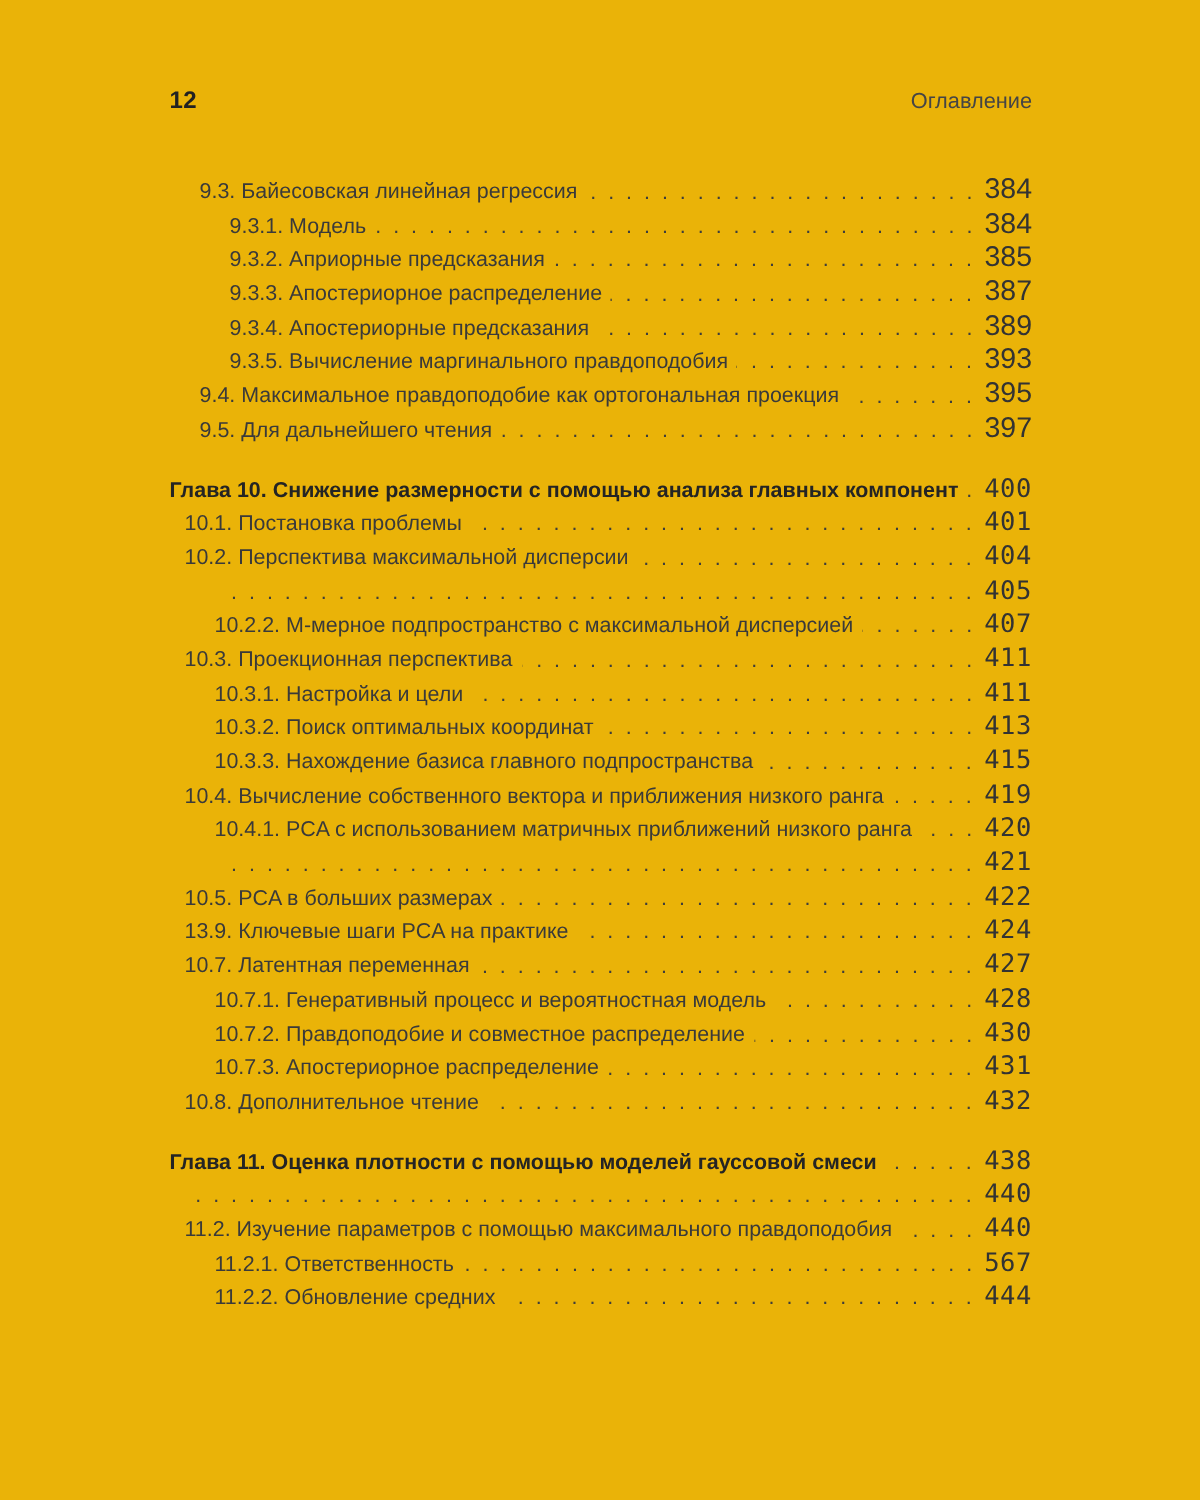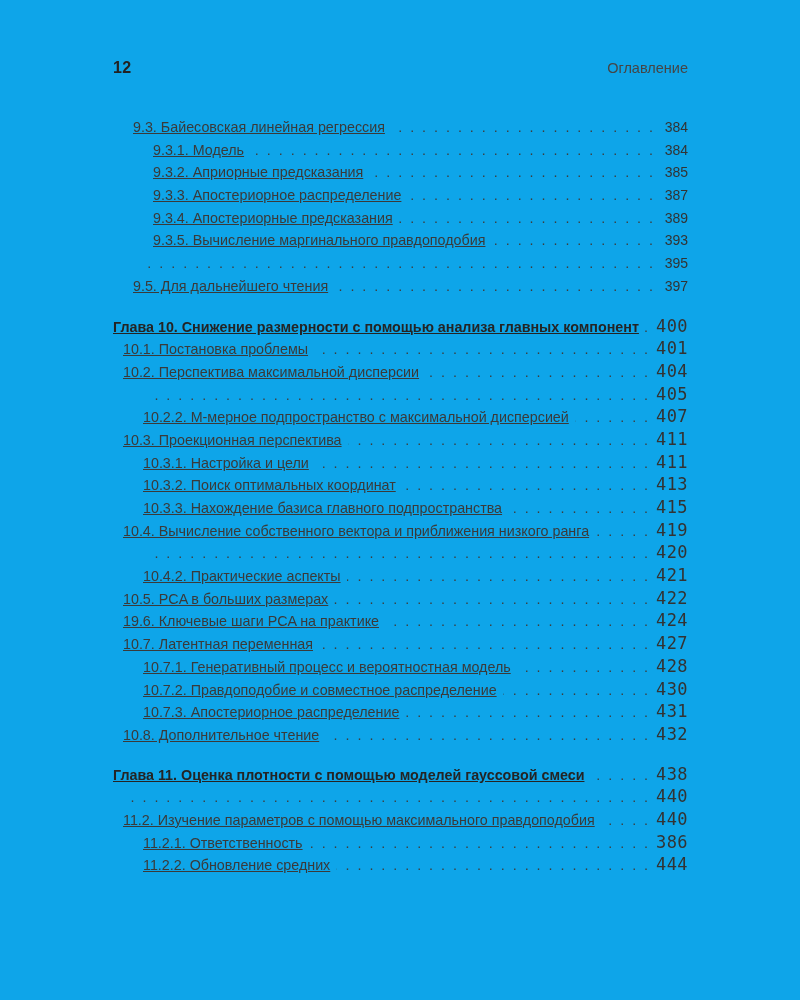--- a/index.html
+++ b/index.html
@@ -4,21 +4,21 @@
 <style>
   html, body {
     margin: 0;
     padding: 0;
     background: #ffffff;
   }
   .page {
     position: relative;
     width: 800px;
     height: 1000px;
-    background: #0ea5e9;
+    background: #eab308;
     font-family: "Liberation Sans", sans-serif;
     color: #3a3a3a;
     overflow: hidden;
   }
   .pg-header {
     position: absolute;
     top: 59px;
     left: 113px;
     right: 112px;
     display: flex;
@@ -43,21 +43,21 @@
   }
   .toc-section + .toc-section { margin-top: 17px; }
   .row {
     display: flex;
     align-items: baseline;
     height: 22.7px;
     line-height: 22.7px;
     font-size: 14.3px;
     white-space: nowrap;
   }
-  .row .lbl { white-space: nowrap; color: #3a3a3a; text-decoration: underline; }
+  .row .lbl { white-space: nowrap; color: #3a3a3a; }
   .row.chapter .lbl { font-weight: bold; color: #242424; }
   
   .row.lvl1 { margin-left: 10px; }
   .row.lvl2 { margin-left: 30px; }
   .row.lvl1.one-digit { margin-left: 20px; }
   .row.lvl2.one-digit { margin-left: 40px; }
   .leader {
     flex: 1;
     overflow: hidden;
     white-space: nowrap;
@@ -67,21 +67,21 @@
   }
   .leader::after {
     content: ". . . . . . . . . . . . . . . . . . . . . . . . . . . . . . . . . . . . . . . . . . . . . . . . . . . . . . . . . . . . . . . . . . . . . . . . . . . . . . . . . . . . . . . .";
     font-size: 14.3px;
     word-spacing: 2px;
     letter-spacing: 1px;
   }
   .num {
     min-width: 27px;
     text-align: right;
-    font-size: 14px;
+    font-size: 19px;
     color: #333333;
   }
   .num.mono {
     font-family: "DejaVu Sans Mono", monospace;
     font-size: 17px;
     letter-spacing: 0.4px;
   }
 </style>
 </head>
 <body>
@@ -118,20 +118,21 @@
             <span class="lbl">9.3.4. Апостериорные предсказания</span>
             <span class="leader"></span>
             <span class="num">389</span>
           </div>
           <div class="row lvl2 one-digit">
             <span class="lbl">9.3.5. Вычисление маргинального правдоподобия</span>
             <span class="leader"></span>
             <span class="num">393</span>
           </div>
           <div class="row lvl1 one-digit">
+            <span class="lbl">9.4. Максимальное правдоподобие как ортогональная проекция</span>
             <span class="leader"></span>
             <span class="num">395</span>
           </div>
           <div class="row lvl1 one-digit">
             <span class="lbl">9.5. Для дальнейшего чтения</span>
             <span class="leader"></span>
             <span class="num">397</span>
           </div>
         </section>
         <section class="toc-section">
@@ -178,35 +179,35 @@
             <span class="lbl">10.3.3. Нахождение базиса главного подпространства</span>
             <span class="leader"></span>
             <span class="num mono">415</span>
           </div>
           <div class="row lvl1">
             <span class="lbl">10.4. Вычисление собственного вектора и приближения низкого ранга</span>
             <span class="leader"></span>
             <span class="num mono">419</span>
           </div>
           <div class="row lvl2">
+            <span class="lbl">10.4.1. PCA с использованием матричных приближений низкого ранга</span>
             <span class="leader"></span>
             <span class="num mono">420</span>
           </div>
           <div class="row lvl2">
-            <span class="lbl">10.4.2. Практические аспекты</span>
             <span class="leader"></span>
             <span class="num mono">421</span>
           </div>
           <div class="row lvl1">
             <span class="lbl">10.5. PCA в больших размерах</span>
             <span class="leader"></span>
             <span class="num mono">422</span>
           </div>
           <div class="row lvl1">
-            <span class="lbl">19.6. Ключевые шаги PCA на практике</span>
+            <span class="lbl">13.9. Ключевые шаги PCA на практике</span>
             <span class="leader"></span>
             <span class="num mono">424</span>
           </div>
           <div class="row lvl1">
             <span class="lbl">10.7. Латентная переменная</span>
             <span class="leader"></span>
             <span class="num mono">427</span>
           </div>
           <div class="row lvl2">
             <span class="lbl">10.7.1. Генеративный процесс и вероятностная модель</span>
@@ -240,21 +241,21 @@
             <span class="num mono">440</span>
           </div>
           <div class="row lvl1">
             <span class="lbl">11.2. Изучение параметров с помощью максимального правдоподобия</span>
             <span class="leader"></span>
             <span class="num mono">440</span>
           </div>
           <div class="row lvl2">
             <span class="lbl">11.2.1. Ответственность</span>
             <span class="leader"></span>
-            <span class="num mono">386</span>
+            <span class="num mono">567</span>
           </div>
           <div class="row lvl2">
             <span class="lbl">11.2.2. Обновление средних</span>
             <span class="leader"></span>
             <span class="num mono">444</span>
           </div>
         </section>
       </div>
   </div>
 </div>

